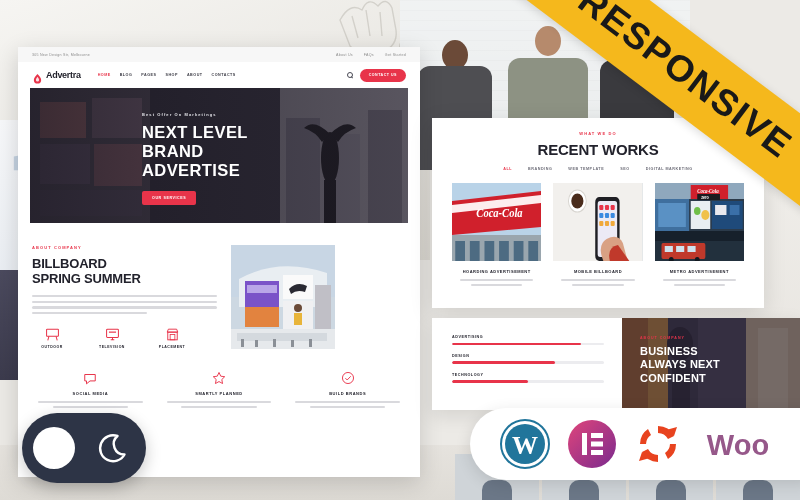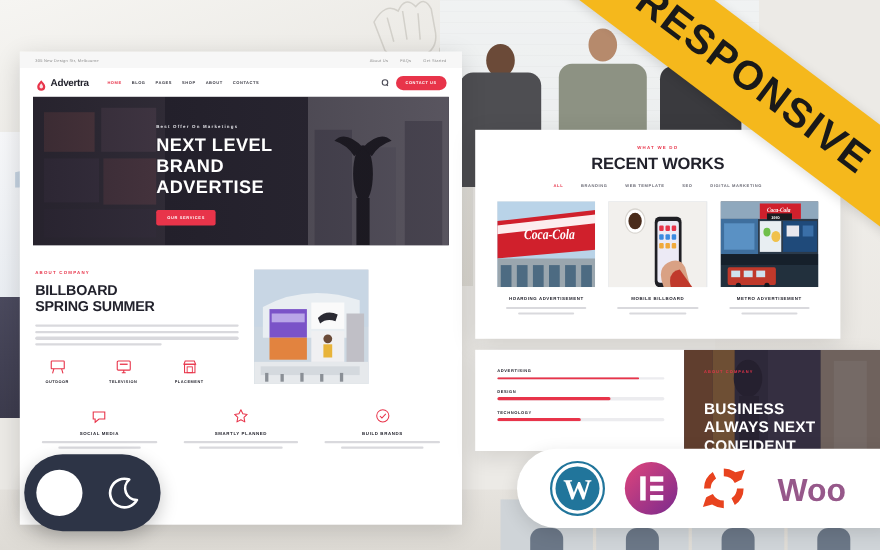--- a/index.html
+++ b/index.html
@@ -164,21 +164,21 @@
     background: #fff; box-shadow: 0 6px 18px rgba(0,0,0,.10); display: flex; overflow: hidden;
   }
   .skills-left { width: 190px; padding: 17px 18px 0 20px; }
   .skill { margin-bottom: 9px; }
   .skill-name { font-size: 3.7px; font-weight: 700; letter-spacing: .55px; color: #22222c; margin-bottom: 3.5px; }
   .skill-track { height: 2.4px; background: #ececef; border-radius: 2px; overflow: hidden; }
   .skill-fill { height: 100%; background: #e8344a; border-radius: 2px; }
   .skills-right { flex: 1; position: relative; overflow: hidden; background: #2f2b3c; }
   .biz-copy { position: absolute; left: 18px; top: 18px; z-index: 3; }
   .biz-eyebrow { font-size: 3.6px; color: #e8344a; font-weight: 700; letter-spacing: 1px; }
-  .biz-title { font-size: 14px; font-weight: 700; color: #fff; line-height: 1.22; margin-top: 23px; letter-spacing: .2px; }
+  .biz-title { font-size: 11px; font-weight: 700; color: #fff; line-height: 1.22; margin-top: 5px; letter-spacing: .2px; }
 
   
   .toggle {
     position: absolute; left: 22px; top: 413px; width: 124px; height: 70px;
     background: #2d3446; border-radius: 36px; display: flex; align-items: center;
     justify-content: space-around; box-shadow: 0 5px 16px rgba(0,0,0,.22); z-index: 40;
   }
   .toggle-knob { width: 42px; height: 42px; border-radius: 50%; background: #fff; }
   .toggle-moon { width: 40px; height: 40px; position: relative; }
 

